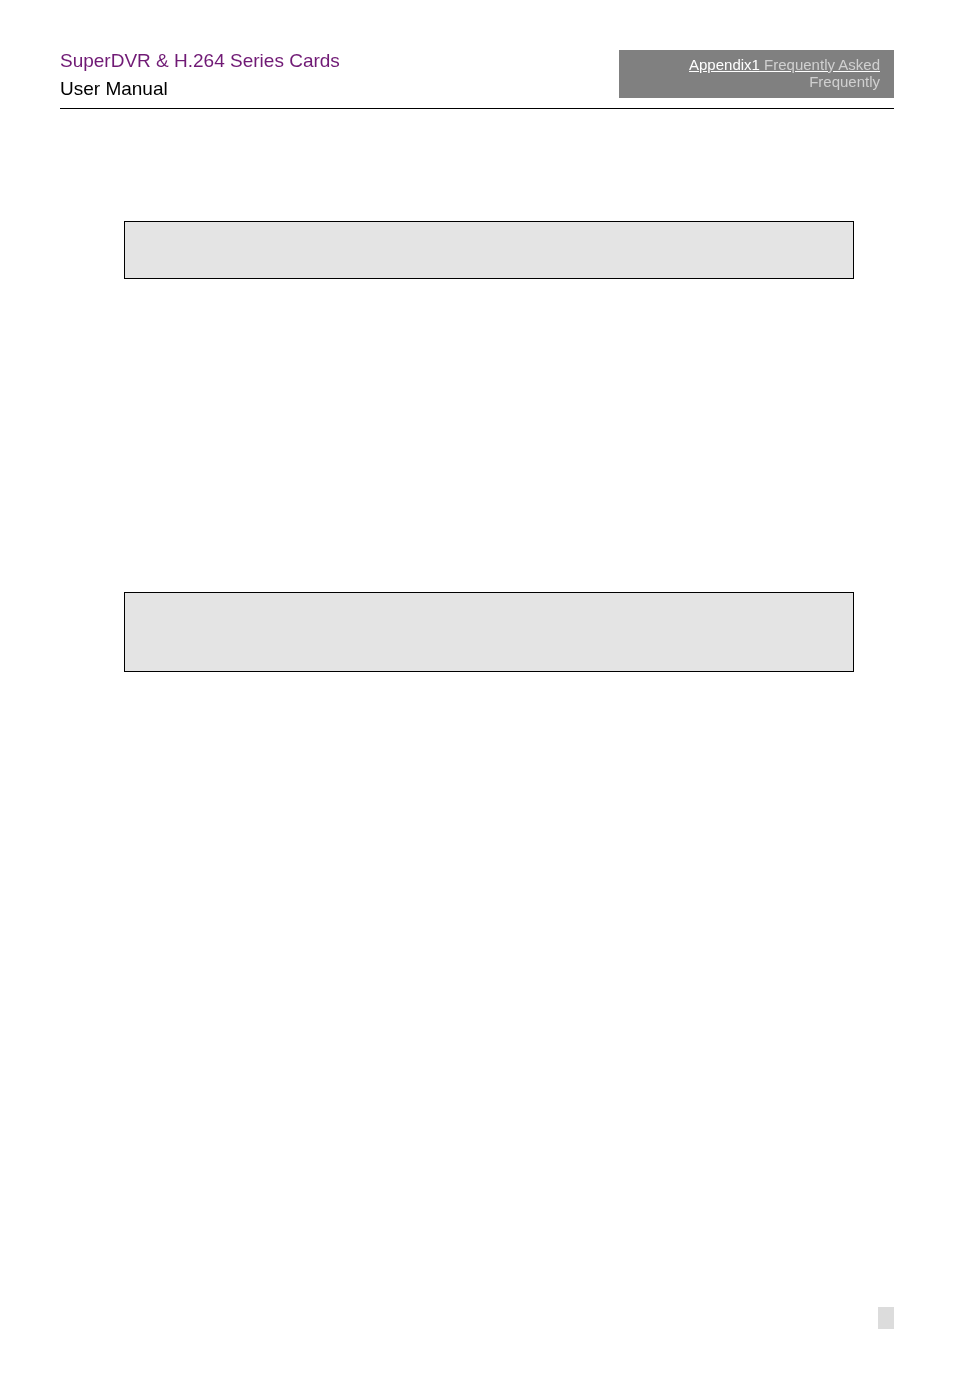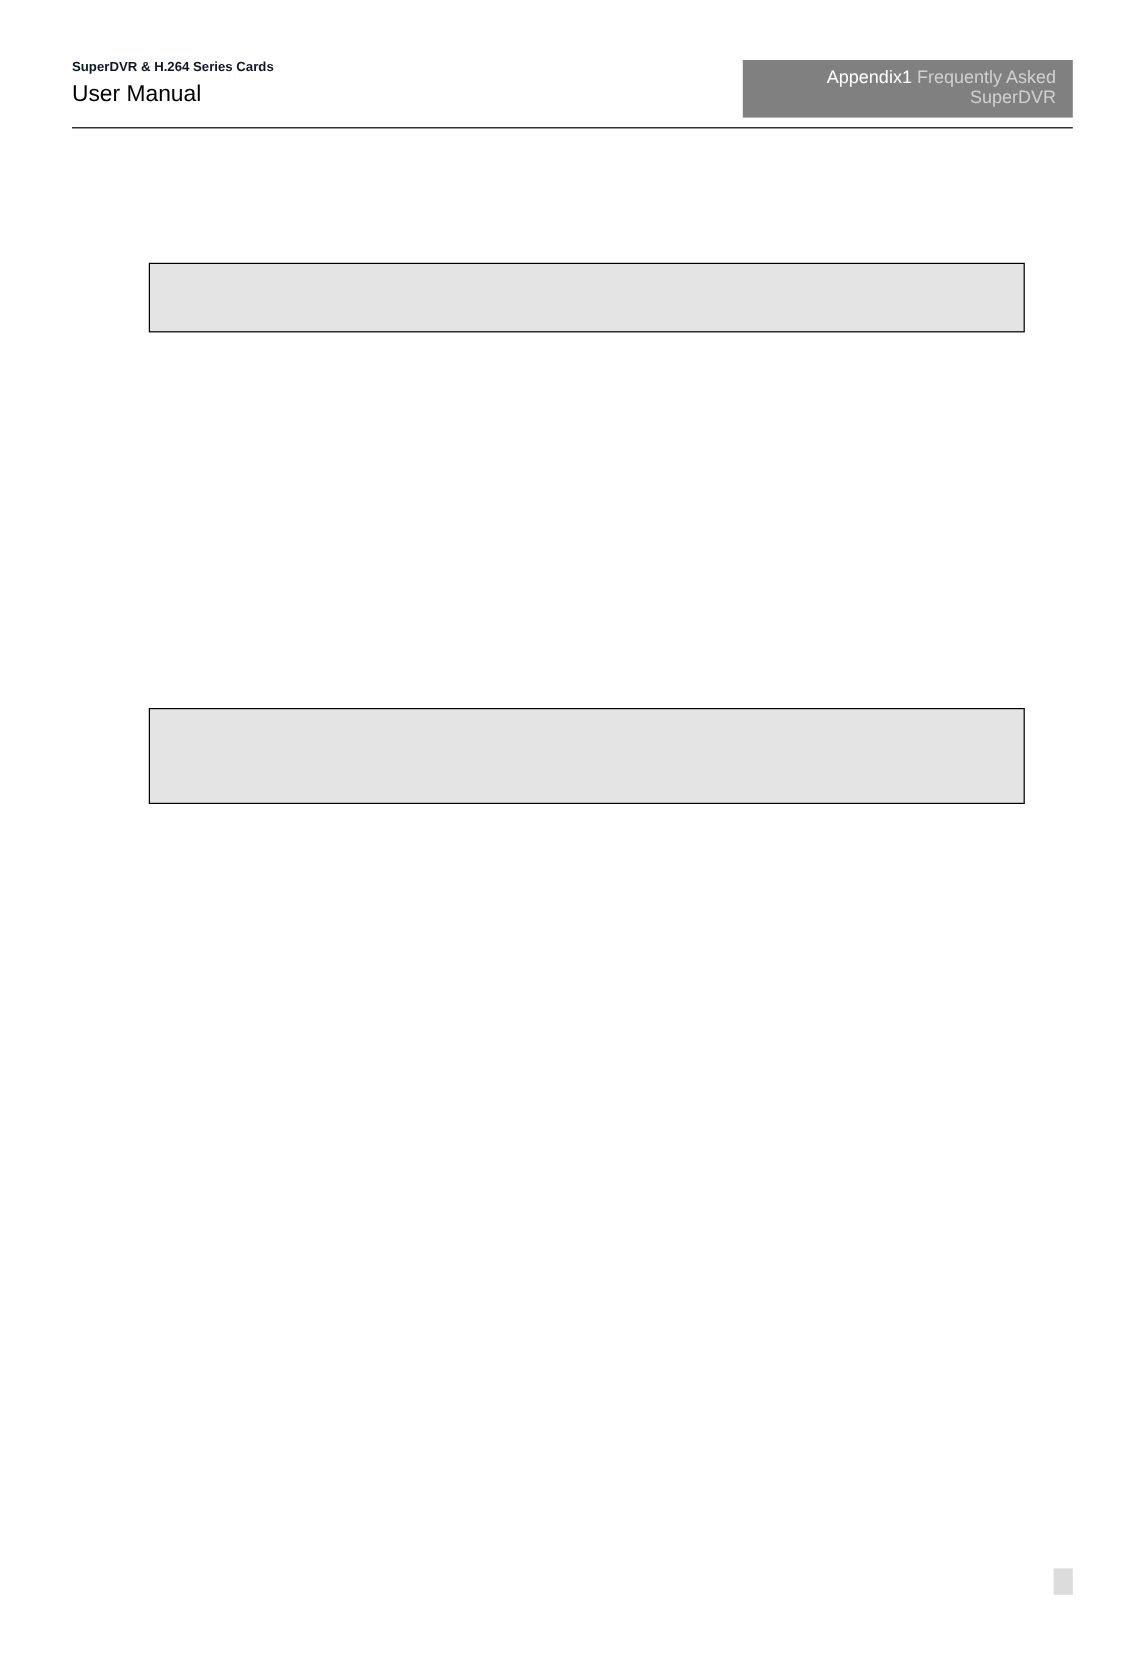--- a/index.html
+++ b/index.html
@@ -31,40 +31,40 @@
       margin-bottom: 40px;
     }
     
     .header-left {
       display: flex;
       flex-direction: column;
       gap: 6px;
     }
     
     .header-left-line1 {
-      font-size: 11px;
-      color: #0f172a;
-      font-weight: bold;
+      font-size: 19px;
+      color: #701a75;
     }
     
     .header-left-line2 {
       font-size: 19px;
       color: #000;
     }
     
     .header-right {
       background: #808080;
       padding: 6px 14px 8px 14px;
       text-align: right;
       min-width: 275px;
     }
     
     .header-right-line1 {
       font-size: 15px;
       color: #fff;
+      text-decoration: underline;
     }
     
     .header-right-line1 .grey-text {
       color: #d0d0d0;
     }
     
     .header-right-line2 {
       font-size: 15px;
       color: #d0d0d0;
     }
@@ -106,21 +106,21 @@
 <div class="page-container">
   <div class="header">
     <div class="header-left">
       <div class="header-left-line1">SuperDVR &amp; H.264 Series Cards</div>
       <div class="header-left-line2">User Manual</div>
     </div>
     <div class="header-right">
       <div class="header-right-line1">
         <span>Appendix1</span><span class="grey-text"> Frequently Asked</span>
       </div>
-      <div class="header-right-line2">SuperDVR</div>
+      <div class="header-right-line2">Frequently</div>
     </div>
   </div>
 
   <div class="content-area">
     <div class="box-1"></div>
     <div class="box-2"></div>
   </div>
 
   <div class="page-footer"></div>
 </div>

